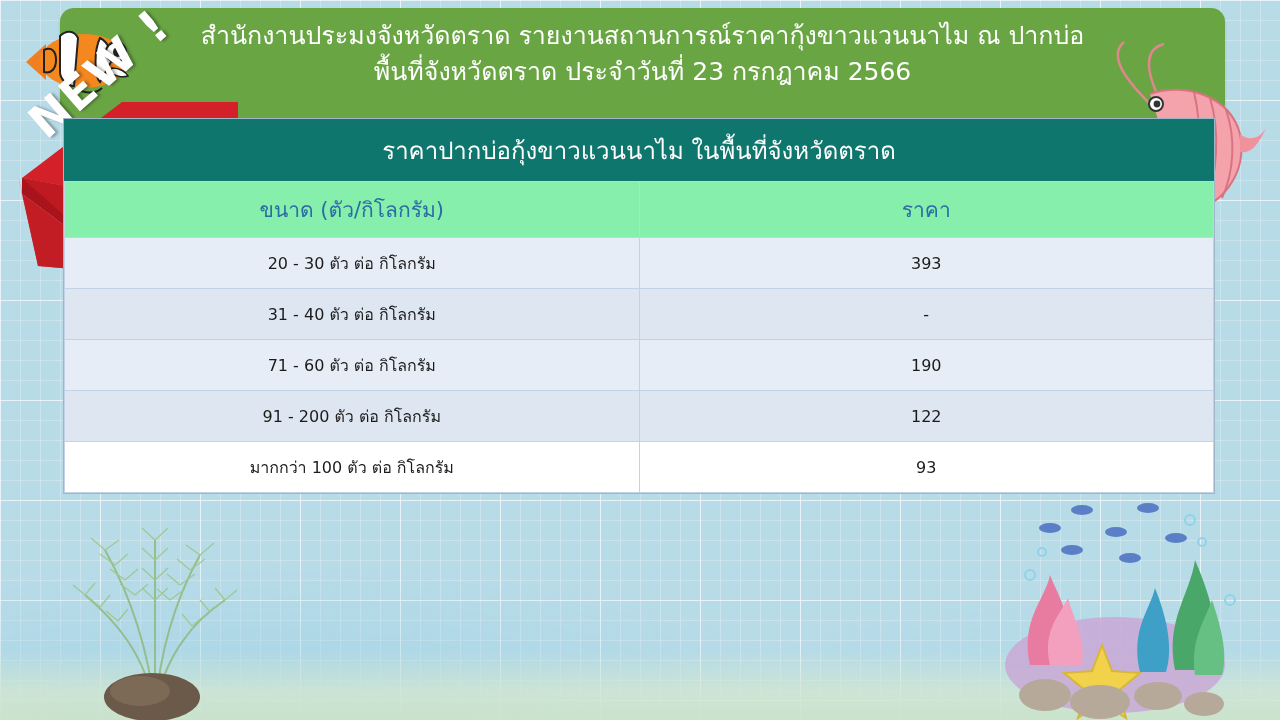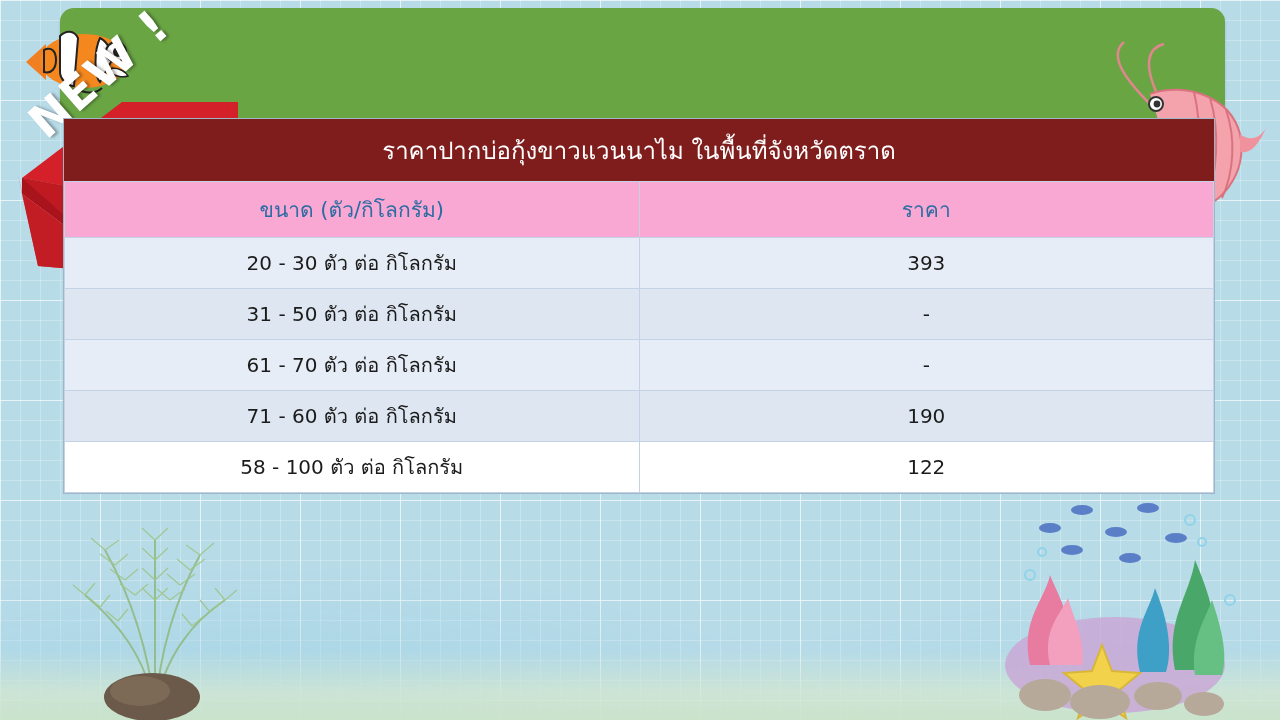--- a/index.html
+++ b/index.html
@@ -89,41 +89,41 @@
   
   .table-wrap {
     position: absolute;
     left: 63px; top: 118px;
     width: 1152px;
     border: 1px solid #9fb6c9;
     background: #eef2f8;
   }
   .table-caption {
     height: 62px;
-    background: #7f1d1d;
+    background: #0f766e;
     color: #ffffff;
     font-size: 24px;
     display: flex; align-items: center; justify-content: center;
     text-align: right;
   }
   table {
     width: 100%;
     border-collapse: collapse;
     table-layout: fixed;
   }
   th, td {
     border: 1px solid #c3d2e4;
     text-align: center;
     color: #1b1b1b;
-    font-size: 20px;
+    font-size: 16px;
     height: 51px;
     padding: 0 6px;
   }
   thead th {
-    background: #f9a8d4;
+    background: #86efac;
     color: #2b6ca3;
     font-size: 21px;
     font-weight: normal;
     height: 56px;
   }
   tbody tr:nth-child(odd)  td { background: #e7edf6; }
   tbody tr:nth-child(even) td { background: #dde6f1; }
   tbody tr:last-child td { background: #ffffff; }
   col.c1 { width: 50%; }
   col.c2 { width: 50%; }
@@ -188,20 +188,22 @@
     <g fill="none" stroke="#8fd3e8" stroke-width="2">
       <circle cx="40" cy="95" r="5"></circle>
         <circle cx="52" cy="72" r="4"></circle>
       <circle cx="200" cy="40" r="5"></circle>
         <circle cx="212" cy="62" r="4"></circle>
       <circle cx="240" cy="120" r="5"></circle>
     </g>
   </svg>
 
   <div class="header-band"></div>
+  <div class="header-title">สำนักงานประมงจังหวัดตราด รายงานสถานการณ์ราคากุ้งขาวแวนนาไม ณ ปากบ่อ
+พื้นที่จังหวัดตราด ประจำวันที่ 23 กรกฎาคม 2566</div>
 
   <svg class="clownfish" viewBox="0 0 120 86">
     <path d="M10 46 L30 28 L30 64 Z" fill="#f07f22"></path>
     <ellipse cx="68" cy="45" rx="44" ry="27" fill="#f4881f"></ellipse>
     <path d="M44 20 C 50 14, 58 14, 62 22 L58 70 C 50 70, 44 62, 44 56 Z" fill="#ffffff" stroke="#222" stroke-width="2"></path>
     <path d="M84 22 C 92 26, 96 36, 96 44 L84 66 C 78 60, 78 34, 84 22 Z" fill="#ffffff" stroke="#222" stroke-width="2"></path>
     <path d="M28 34 C 36 30, 40 36, 40 44 C 40 52, 36 58, 28 56 Z" fill="#f4881f" stroke="#222" stroke-width="2"></path>
     <circle cx="100" cy="36" r="10" fill="#ffffff" stroke="#222" stroke-width="2"></circle>
     <circle cx="102" cy="36" r="5" fill="#222"></circle>
     <circle cx="104" cy="34" r="2" fill="#fff"></circle>
@@ -251,32 +253,32 @@
           <th>ขนาด (ตัว/กิโลกรัม)</th>
           <th>ราคา</th>
         </tr>
       </thead>
       <tbody>
         <tr>
           <td>20 - 30 ตัว ต่อ กิโลกรัม</td>
           <td>393</td>
         </tr>
         <tr>
-          <td>31 - 50 ตัว ต่อ กิโลกรัม</td>
-          <td>-</td>
-        </tr>
-        <tr>
-          <td>61 - 70 ตัว ต่อ กิโลกรัม</td>
+          <td>31 - 40 ตัว ต่อ กิโลกรัม</td>
           <td>-</td>
         </tr>
         <tr>
           <td>71 - 60 ตัว ต่อ กิโลกรัม</td>
           <td>190</td>
         </tr>
         <tr>
-          <td>58 - 100 ตัว ต่อ กิโลกรัม</td>
+          <td>91 - 200 ตัว ต่อ กิโลกรัม</td>
           <td>122</td>
+        </tr>
+        <tr>
+          <td>มากกว่า 100 ตัว ต่อ กิโลกรัม</td>
+          <td>93</td>
         </tr>
       </tbody>
     </table>
   </div>
 
 </div>
 
 </body></html>

